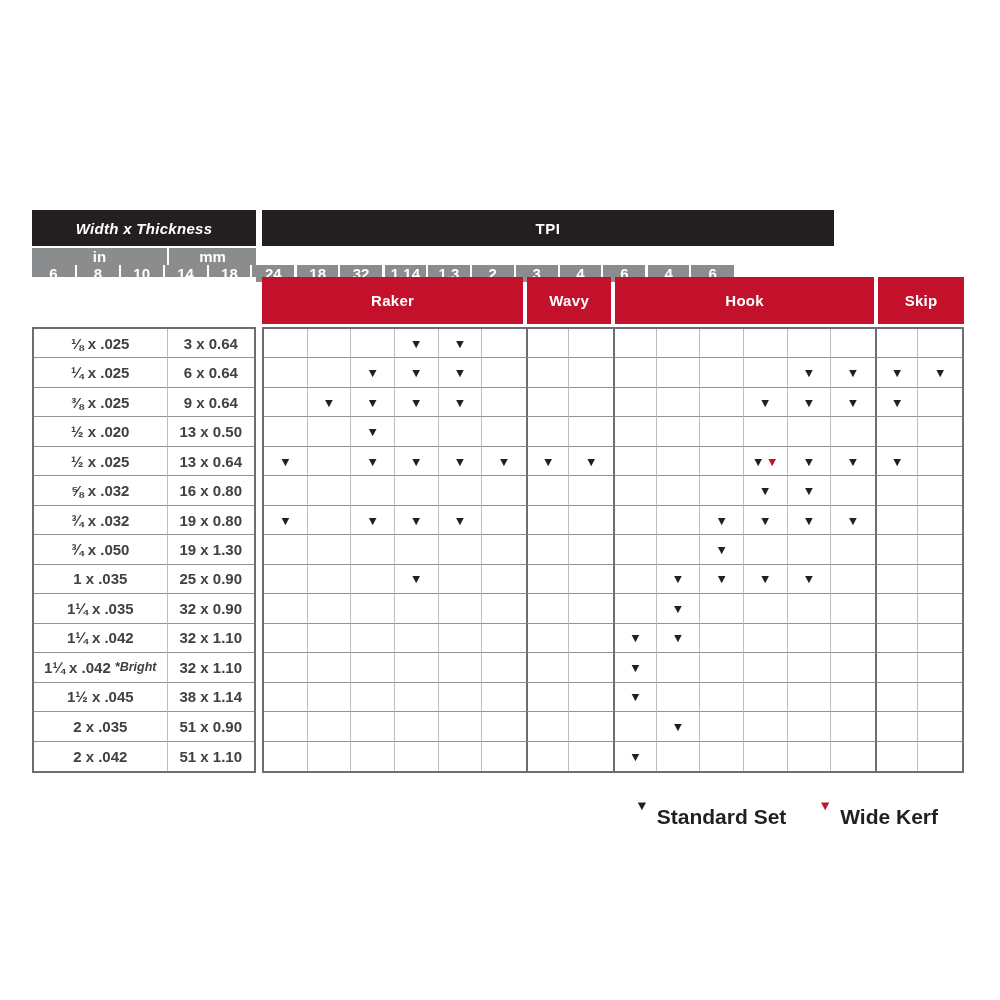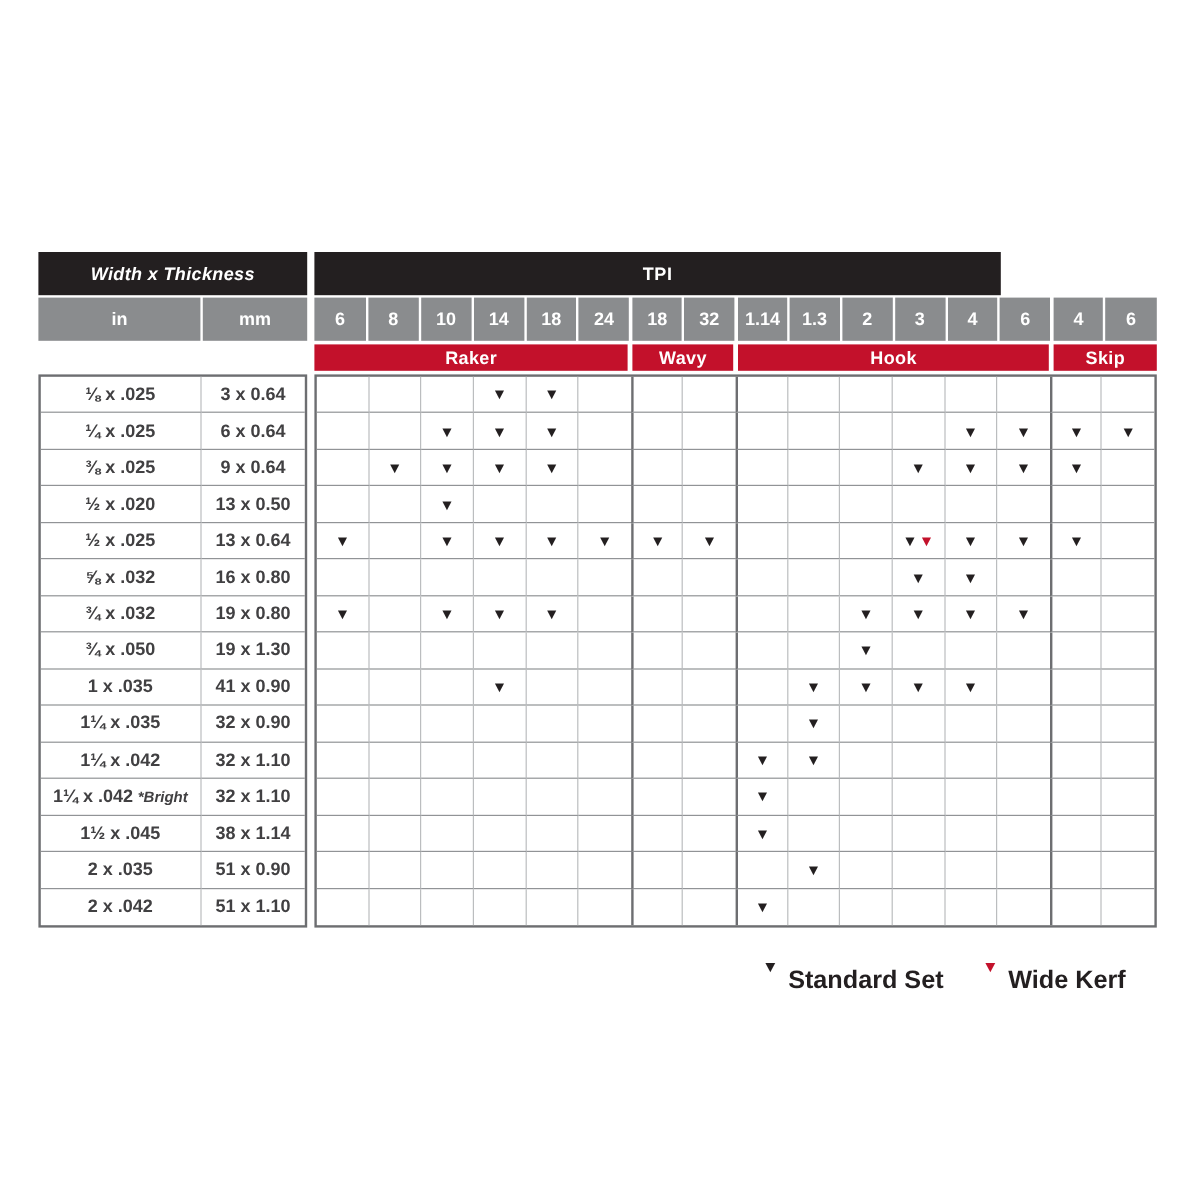--- a/index.html
+++ b/index.html
@@ -11,34 +11,34 @@
     display:flex; flex-direction:column; }
 
   
   .hdr-black { height:36px; display:flex; margin-bottom:2px; }
   .hdr-black .lcell { width:224px; background:var(--ink); color:#fff; font-weight:bold;
     font-size:15px; display:flex; align-items:center; justify-content:center; letter-spacing:.3px;font-style:italic; }
   .gutter { width:6px; flex:none; }
   .hdr-black .rcell { width:572px; background:var(--ink); color:#fff; font-weight:bold;
     font-size:15px; display:flex; align-items:center; justify-content:center; letter-spacing:.5px; }
 
-  .hdr-gray { height:36px; display:flex; margin-bottom:3px; }
+  .hdr-gray { height:26px; display:flex; margin-bottom:3px;flex-direction:column; }
   .hdr-gray .lblock { width:224px; display:grid; grid-template-columns:136fr 88fr; }
   .hdr-gray .lblock > div { background:var(--gray); color:#fff; font-weight:bold; font-size:15px;
     display:flex; align-items:center; justify-content:center; }
   .hdr-gray .lblock > div:first-child { margin-right:1px; }
   .hdr-gray .lblock > div:last-child { margin-left:1px; }
   .hdr-gray .rblock { width:702px; display:grid; grid-template-columns:repeat(16,1fr); }
   .hdr-gray .rblock > div { background:var(--gray); color:#fff; font-weight:bold; font-size:15px;
     display:flex; align-items:center; justify-content:center; margin:0 1px; }
   .hdr-gray .rblock > div.gstart { margin-left:2px; }
   .hdr-gray .rblock > div:first-child { margin-left:0; }
   .hdr-gray .rblock > div:last-child  { margin-right:0; }
 
-  .band-row { height:22px; display:flex; margin-bottom:3px; }
+  .band-row { height:47px; display:flex; margin-bottom:3px; }
   .band-row .lblank { width:224px; background:#fff; }
   .band-row .rband { width:702px; display:grid; grid-template-columns:repeat(16,1fr); }
   .band-row .rband > div { background:var(--red); color:#fff; font-weight:bold; font-size:15px;
     display:flex; align-items:center; justify-content:center; margin:0 2px; letter-spacing:.3px; }
   .band-row .rband > div:first-child { margin-left:0; }
   .band-row .rband > div:last-child  { margin-right:0; }
 
   
   .data-row-area { flex:1; display:flex;justify-content:flex-end; }
   .lgrid { width:224px; border:2px solid var(--dark-line); display:grid;
@@ -133,21 +133,21 @@
           <div class="">13 x 0.50</div>
           <div class="c0">½ x .025</div>
           <div class="">13 x 0.64</div>
           <div class="c0">⅝ x .032</div>
           <div class="">16 x 0.80</div>
           <div class="c0">¾ x .032</div>
           <div class="">19 x 0.80</div>
           <div class="c0">¾ x .050</div>
           <div class="">19 x 1.30</div>
           <div class="c0">1 x .035</div>
-          <div class="">41 x 0.90</div>
+          <div class="">25 x 0.90</div>
           <div class="c0">1¼ x .035</div>
           <div class="">32 x 0.90</div>
           <div class="c0">1¼ x .042</div>
           <div class="">32 x 1.10</div>
           <div class="c0">1¼ x .042<span class="sfx">*Bright</span></div>
           <div class="">32 x 1.10</div>
           <div class="c0">1½ x .045</div>
           <div class="">38 x 1.14</div>
           <div class="c0">2 x .035</div>
           <div class="">51 x 0.90</div>

